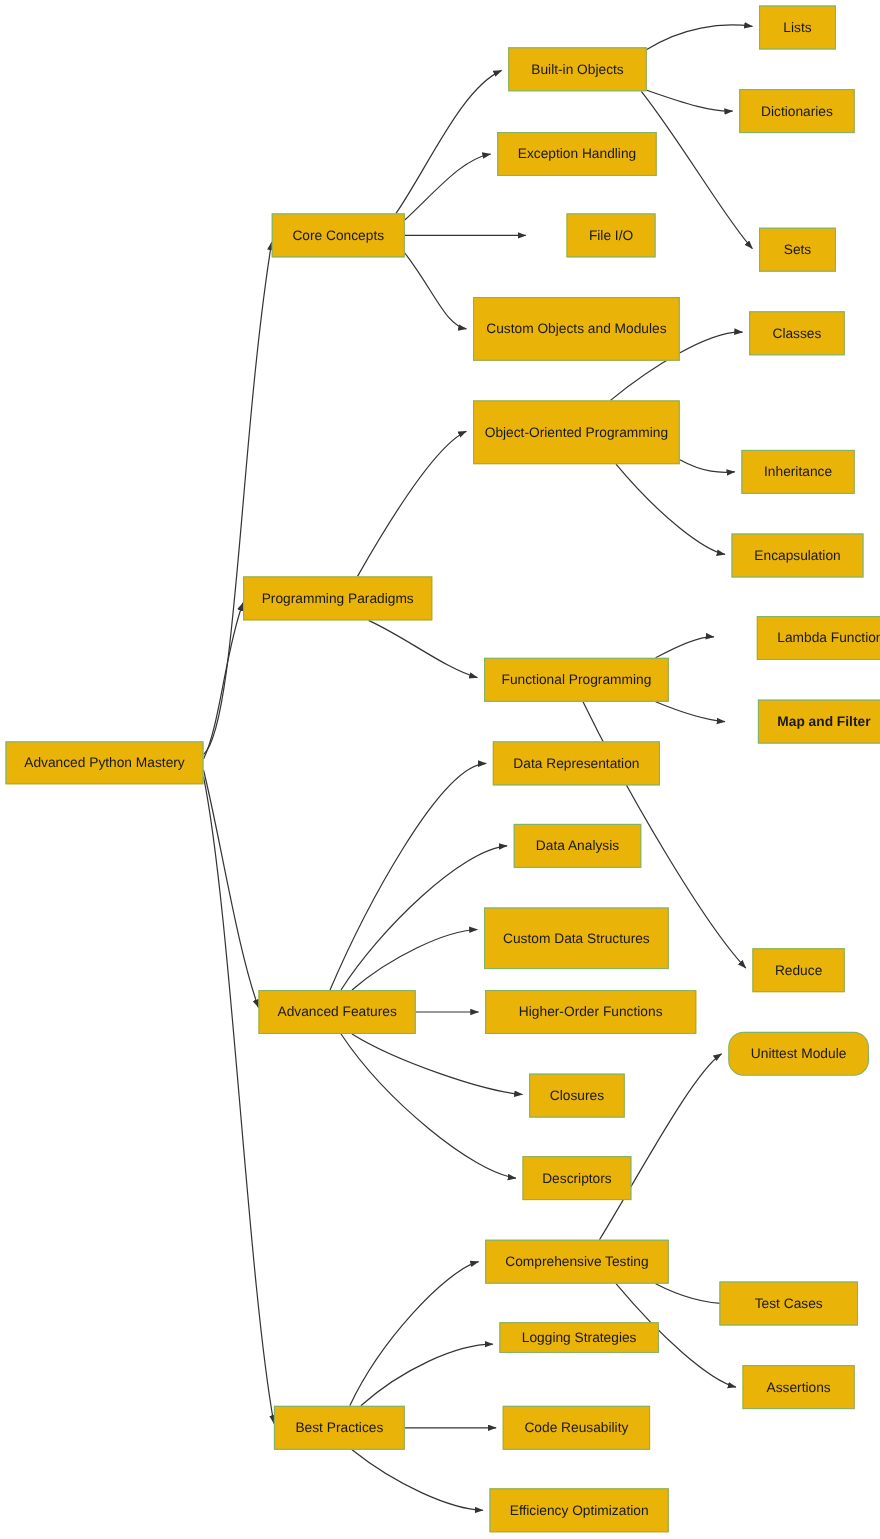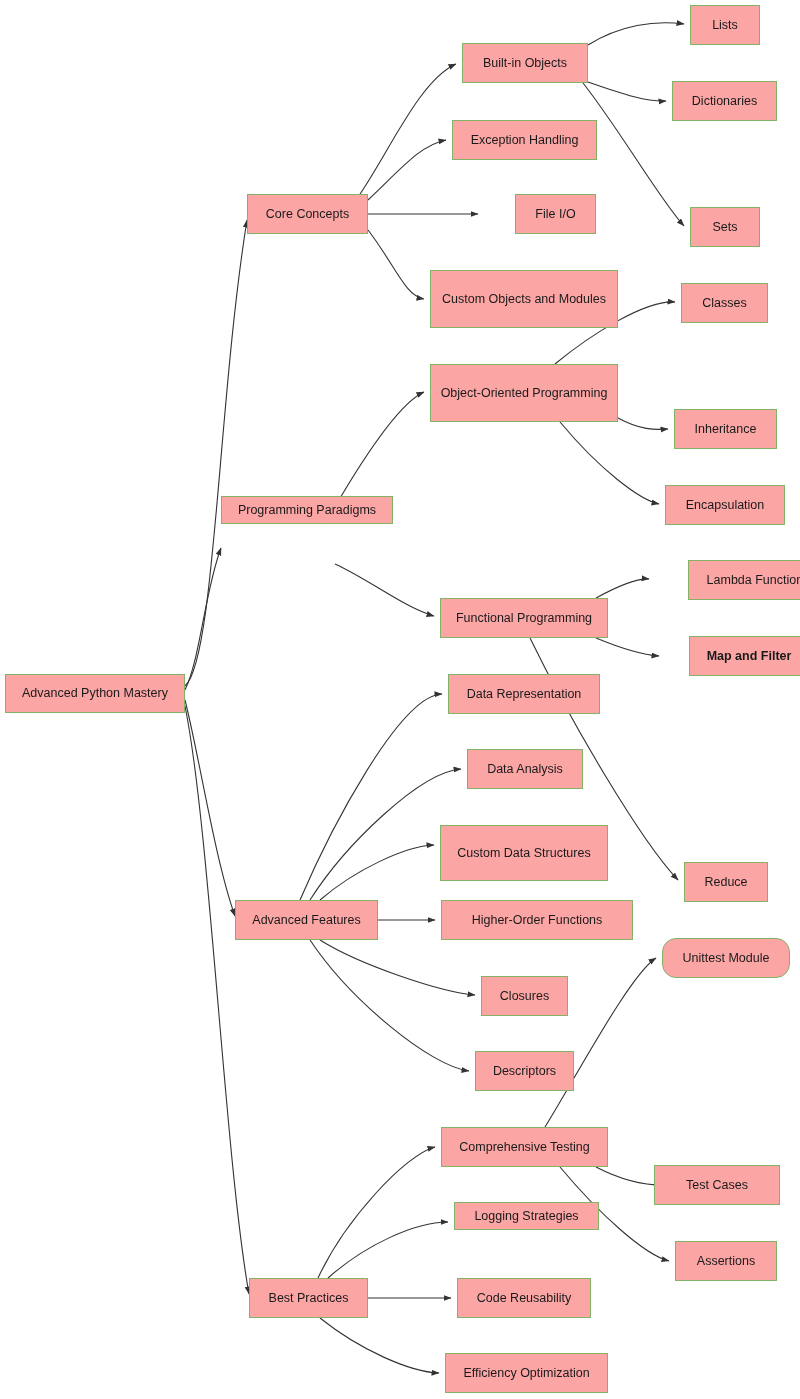--- a/index.html
+++ b/index.html
@@ -1,21 +1,21 @@
 <!DOCTYPE html>
 <html><head>
 <meta charset="utf-8">
 <style>
   html,body{margin:0;padding:0;background:#ffffff;}
   body{width:800px;height:1399px;overflow:hidden;
        font-family:"Liberation Sans","DejaVu Sans",sans-serif;}
   #canvas{position:relative;width:800px;height:1399px;background:#ffffff;}
   #edges{position:absolute;left:0;top:0;width:800px;height:1399px;}
   .node{position:absolute;box-sizing:border-box;
-        background:#fca5a5;border:1px solid #82b366;
+        background:#eab308;border:1px solid #82b366;
         display:flex;align-items:center;justify-content:center;
         text-align:center;color:#1a1a1a;font-size:12.5px;line-height:17px;
         padding:2px 4px;}
   .node span{display:block;width:100%;}
 </style>
 </head>
 <body>
 
 <div id="canvas">
   <svg id="edges" viewBox="0 0 800 1399" xmlns="http://www.w3.org/2000/svg">
@@ -59,21 +59,21 @@
         <path d="M 560 1167 C 600 1215 645 1255 669 1261" fill="none" stroke="#333333" stroke-width="1.1" marker-end="url(#ah)"></path>
       </g>
   </svg>
   <div id="nodes">
       <div class="node" style="left: 5px; top: 674px; width: 180px; height: 39px;">
         <span>Advanced Python Mastery</span>
       </div>
       <div class="node" style="left: 247px; top: 194px; width: 121px; height: 40px;">
         <span>Core Concepts</span>
       </div>
-      <div class="node" style="left: 221px; top: 496px; width: 172px; height: 28px;">
+      <div class="node" style="left: 221px; top: 524px; width: 172px; height: 40px;">
         <span>Programming Paradigms</span>
       </div>
       <div class="node" style="left: 235px; top: 900px; width: 143px; height: 40px;">
         <span>Advanced Features</span>
       </div>
       <div class="node" style="left: 249px; top: 1278px; width: 119px; height: 40px;">
         <span>Best Practices</span>
       </div>
       <div class="node" style="left: 462px; top: 43px; width: 126px; height: 40px;">
         <span>Built-in Objects</span>

